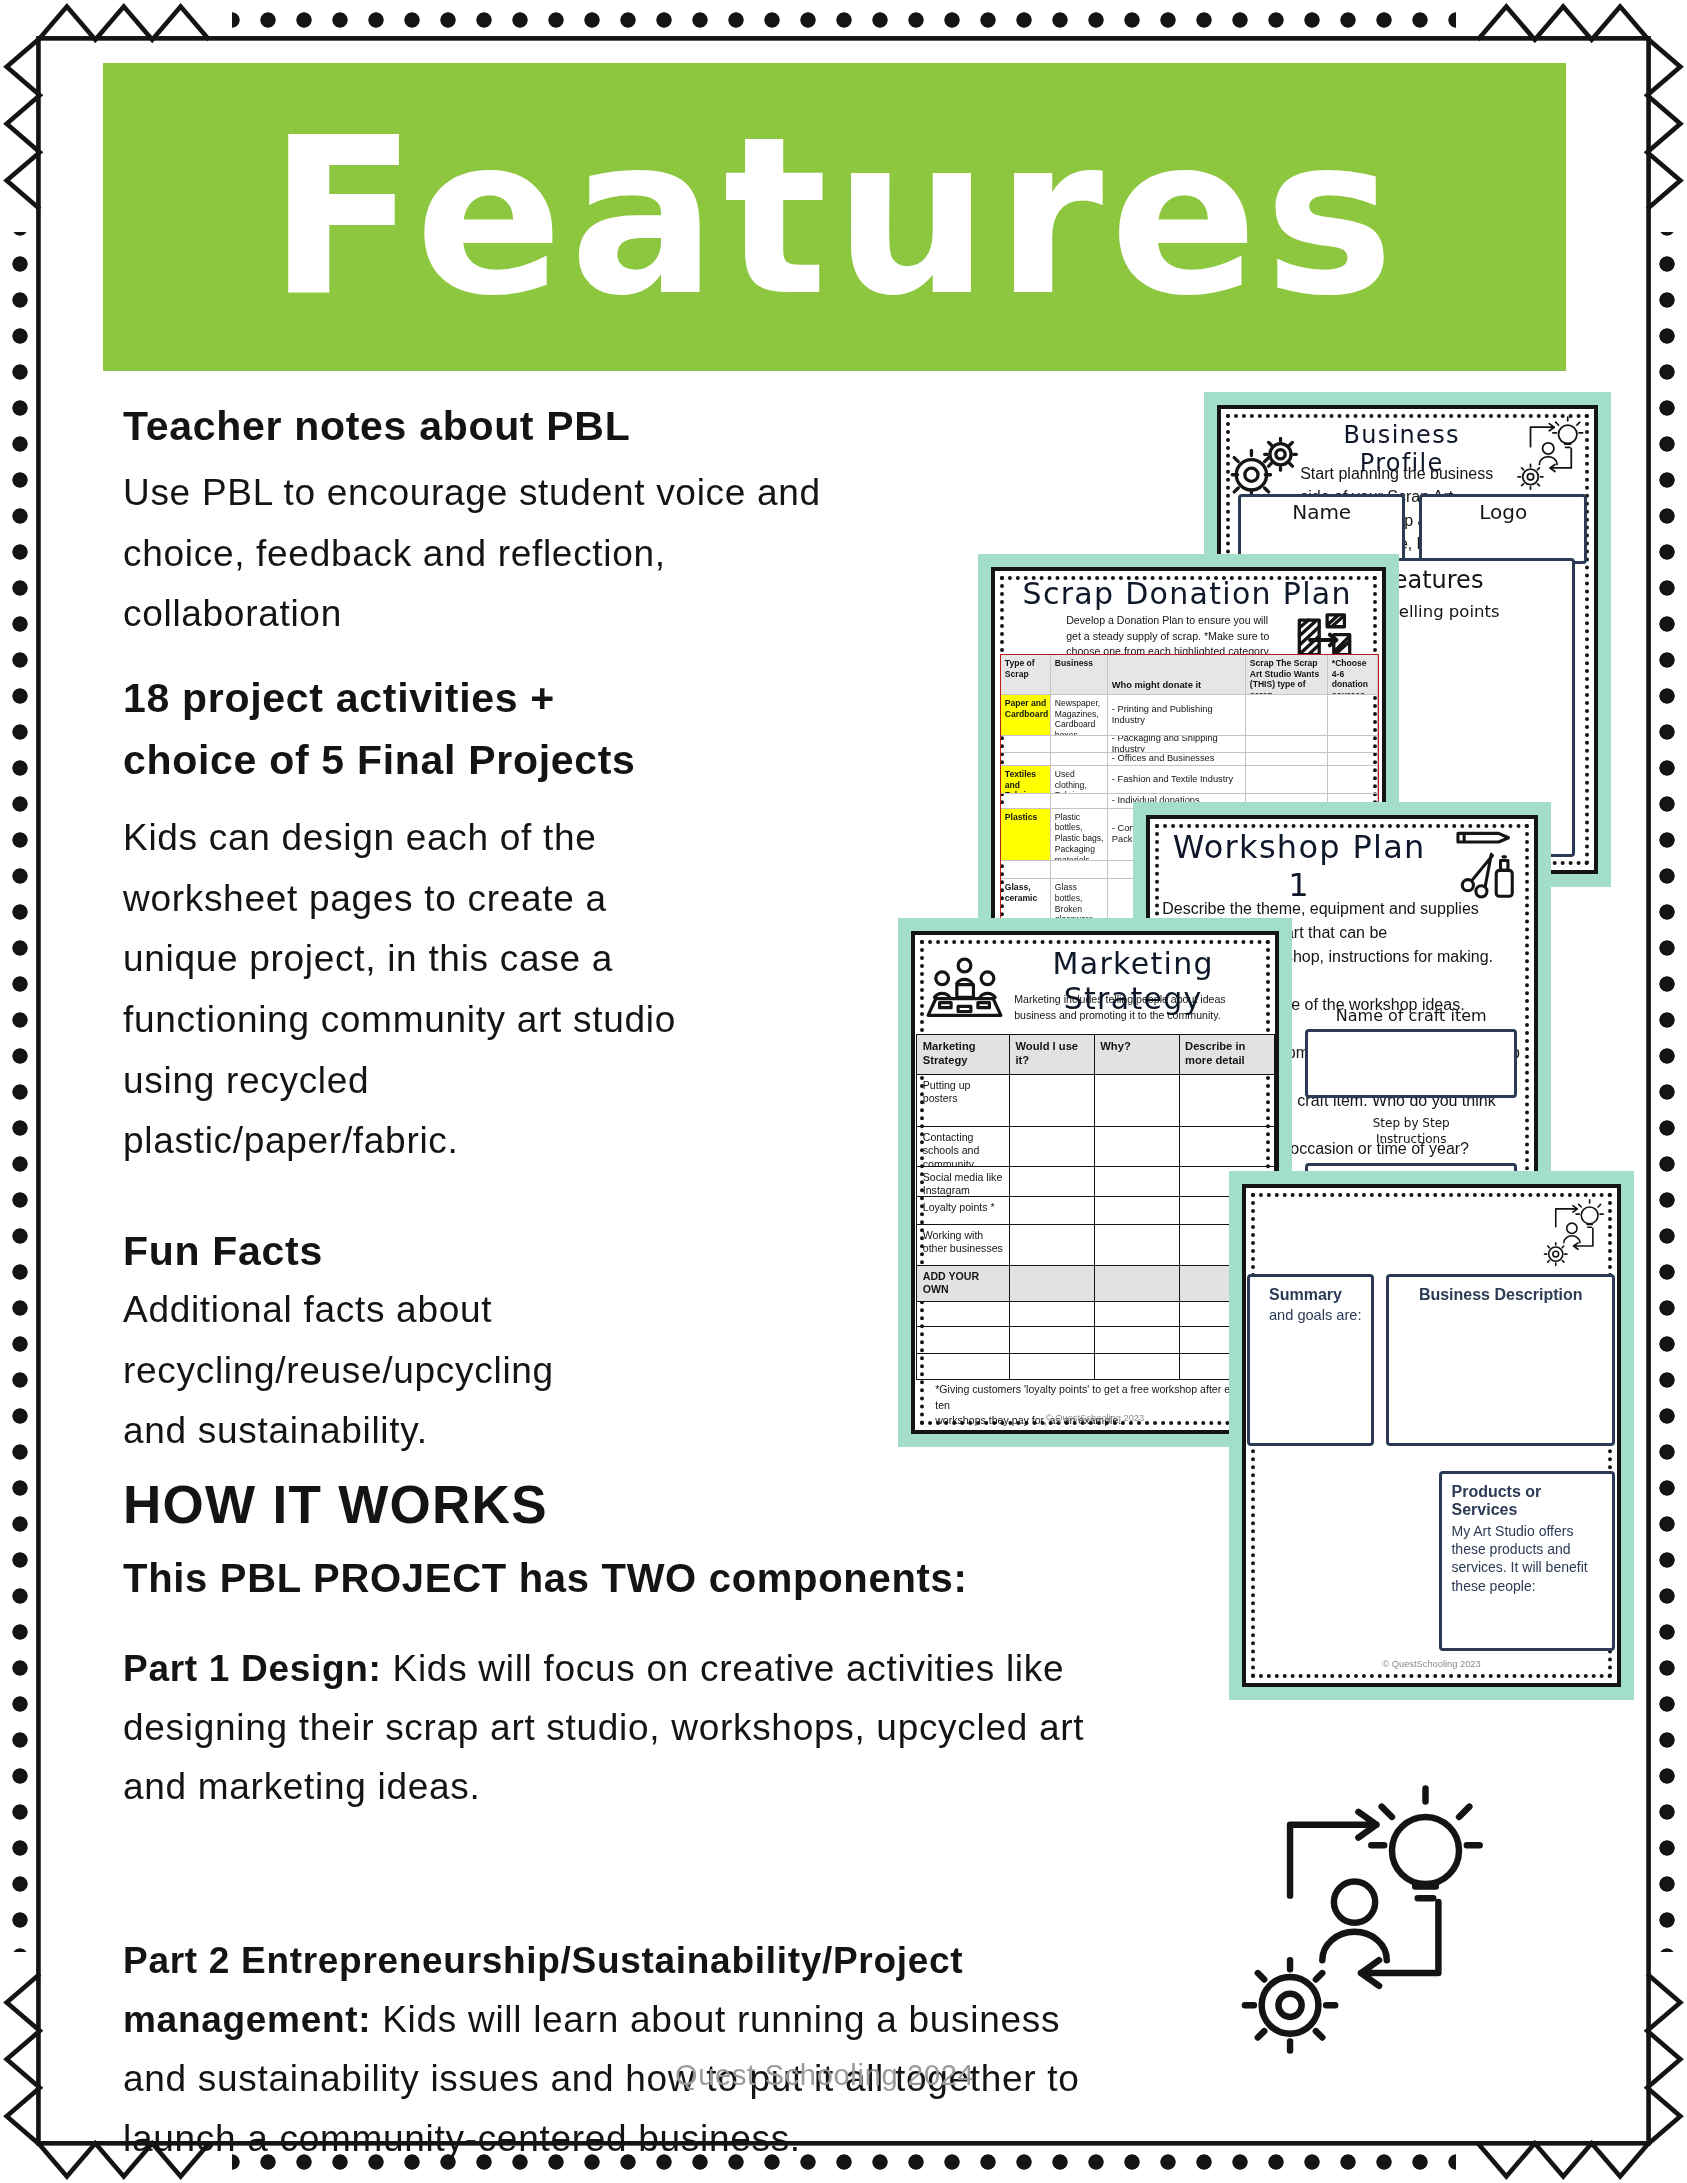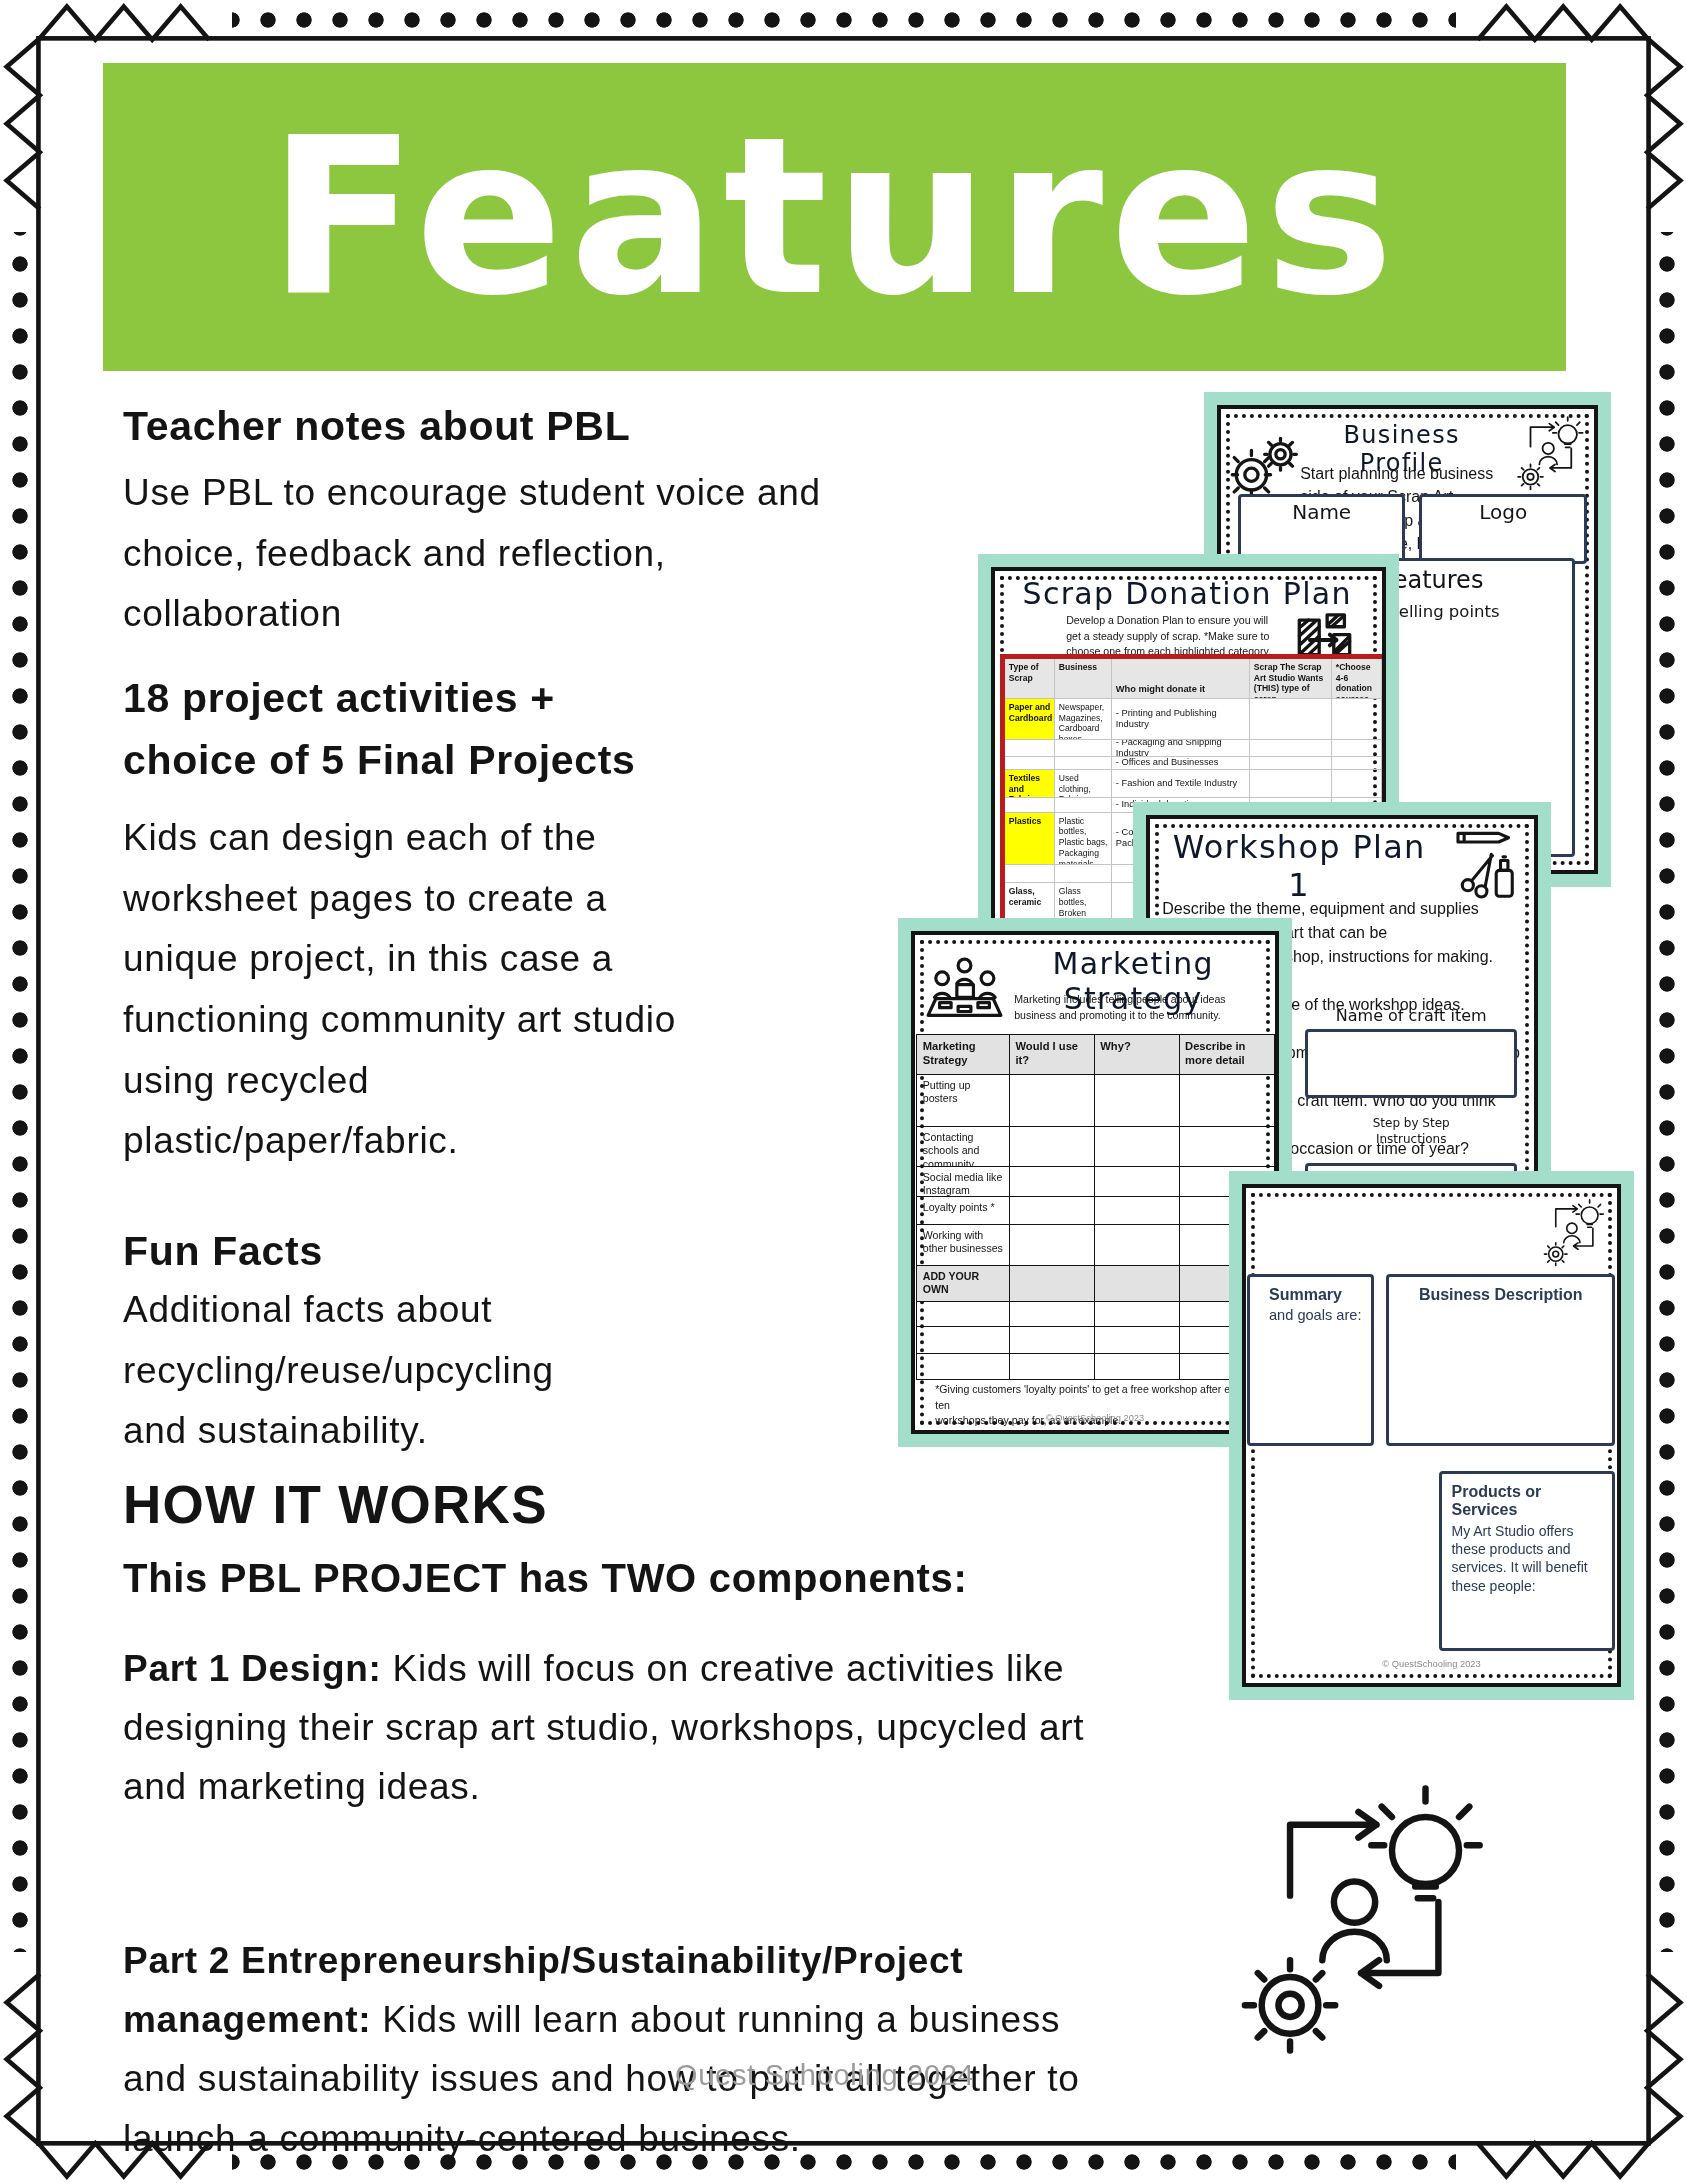--- a/index.html
+++ b/index.html
@@ -29,21 +29,21 @@
   
   .card{position:absolute;background:#A3DECA;padding:13.2px;box-sizing:border-box;}
   .card-inner{position:relative;width:100%;height:100%;background:#fff;border:4px solid #141414;
               box-sizing:border-box;overflow:hidden;}
   .card-inner::before{content:"";position:absolute;inset:5.3px;border:4px dotted #141414;pointer-events:none;}
   .card-title{font-family:"DejaVu Sans", sans-serif;letter-spacing:1.3px;color:#0f172a;text-align:center;}
   .nbox{position:absolute;border:3.3px solid #2b3a55;border-radius:4px;box-sizing:border-box;background:#fff;}
   .nlabel{color:#2b3a55;font-weight:bold;}
   .small-desc{font-size:16px;line-height:1.45;white-space:pre-line;}
   
-  .stable{position:absolute;border:5px solid #b91c1c;}
+  .stable{position:absolute;border:1px solid #b91c1c;}
   .srow{display:flex;border-bottom:1px solid #c4c4c4;box-sizing:border-box;}
   .scell{border-right:1px solid #c4c4c4;box-sizing:border-box;padding:2.6px 3.3px;font-size:8.6px;line-height:1.25;overflow:hidden;}
   .sc0{width:50px;font-weight:bold;}
   .sc1{width:57px;}
   .sc2{width:138px;font-size:9.3px;display:flex;align-items:center;}
   .sc3{width:82px;font-weight:bold;}
   .sc4{width:50px;font-weight:bold;}
   .shead .scell{font-weight:bold;background:#E6E6E6;}
   .yl{background:#FFFF00;}
   

